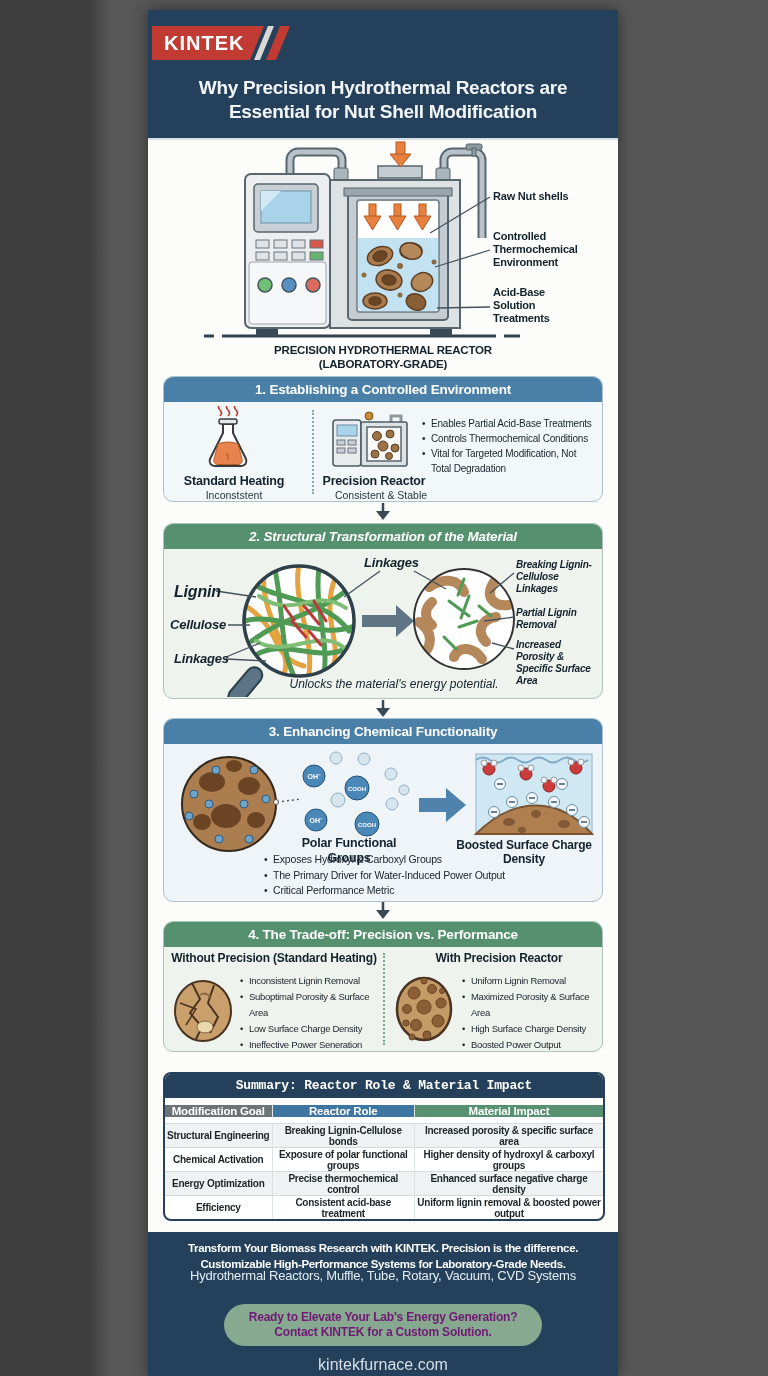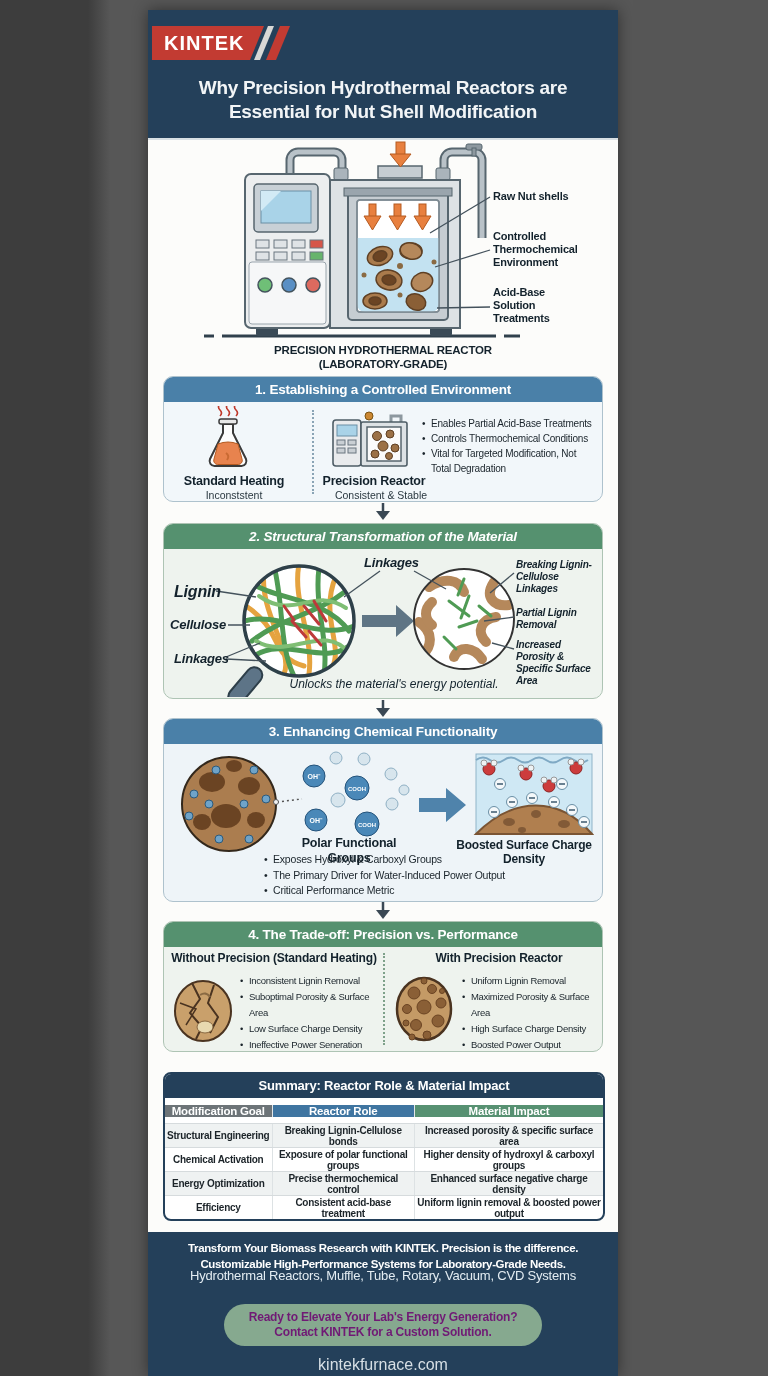--- a/index.html
+++ b/index.html
@@ -36,21 +36,21 @@
   .connector{position:absolute;left:227px;width:16px;height:18px;}
 
   .blt{font-size:10px;line-height:15px;color:#1a242b;letter-spacing:-0.2px;}
   .blt div{position:relative;padding-left:9px;}
   .blt div::before{content:"•";position:absolute;left:0;top:0;}
 
   .lab-b{position:absolute;font-weight:bold;color:#13222c;letter-spacing:-0.2px;}
 
   
   .sum{position:absolute;left:15px;top:1062px;width:438px;border:2px solid #24405a;border-radius:8px;overflow:hidden;background:#fff;}
-  .sum-title{height:24px;line-height:24px;background:#24405a;color:#fff;text-align:center;font-weight:bold;font-size:13px;letter-spacing:-0.2px;}
+  .sum-title{height:24px;line-height:24px;background:#24405a;color:#fff;text-align:center;font-weight:bold;font-size:13px;letter-spacing:-0.2px;font-family:Liberation Mono, monospace;}
   .t-head{display:flex;height:25px;align-items:center;}
   .t-head>div{display:flex;align-items:center;justify-content:center;color:#fff;font-weight:bold;font-size:11.5px;letter-spacing:-0.2px;border-right:1px solid #e3e7e9;}
   .t-row{display:flex;height:23px;border-top:1px solid #d6dbdd;}
   .t-row>div{display:flex;align-items:center;justify-content:center;font-size:10px;font-weight:bold;color:#1c2429;letter-spacing:-0.25px;border-right:1px solid #dde2e4;text-align:center;}
   .col1{width:107px;}.col2{width:142px;}.col3{width:189px;border-right:none!important;}
   .t-row:nth-child(odd){background:#eff2f2;}
 
   
   .ft{position:absolute;left:0;top:1222px;width:470px;height:144px;background:#24405a;}
   .ft-line{position:absolute;left:0;width:470px;text-align:center;color:#fff;}

